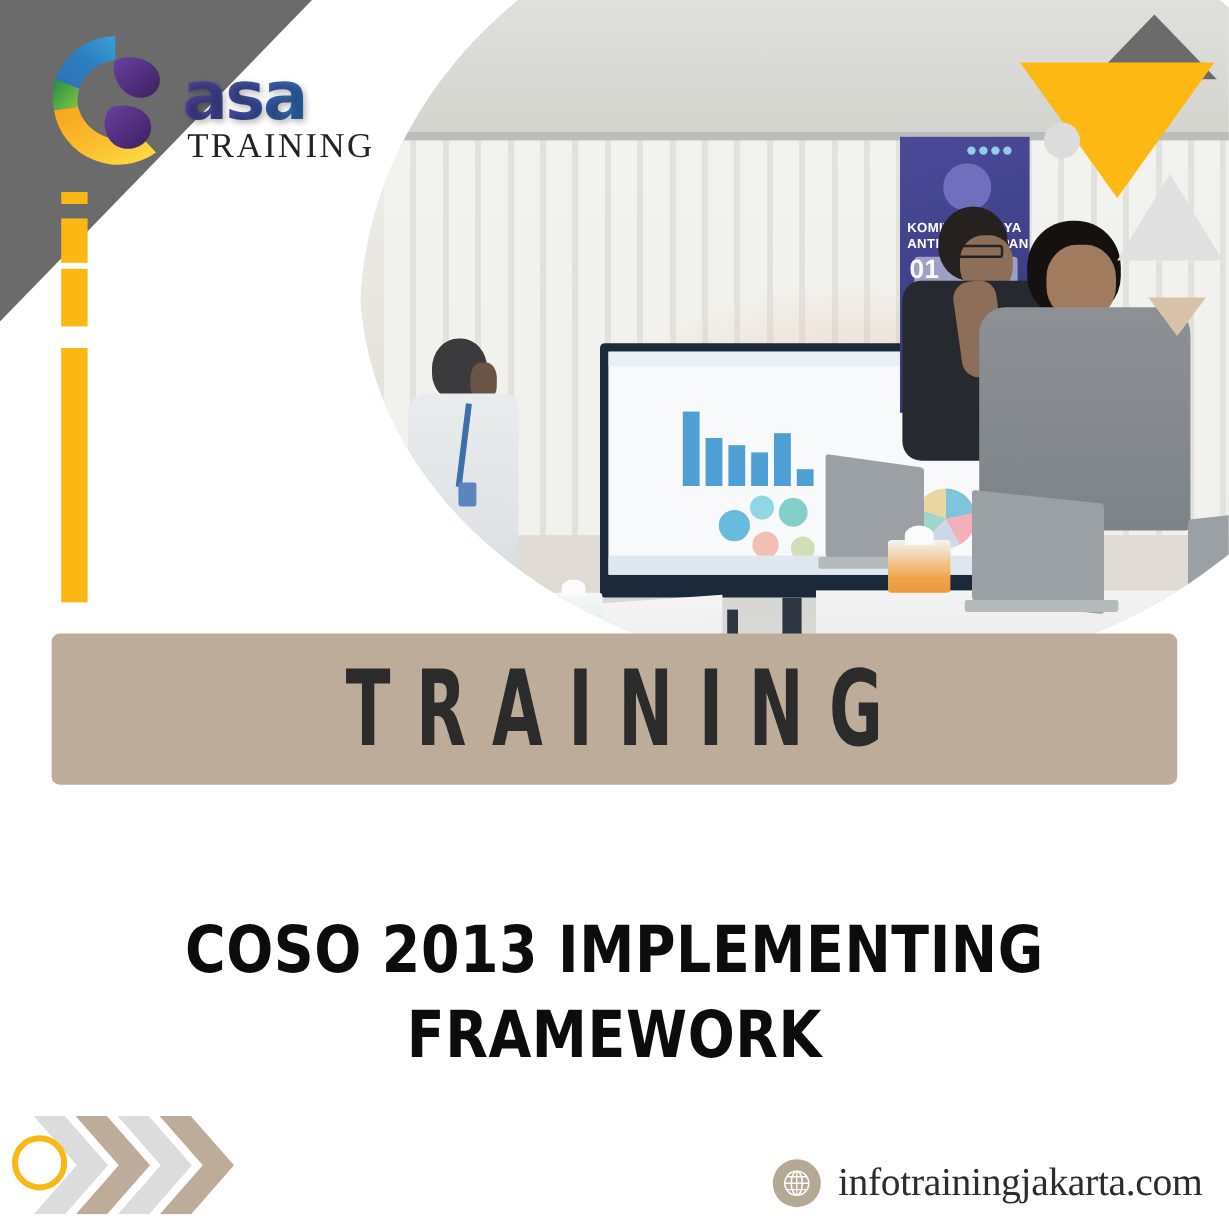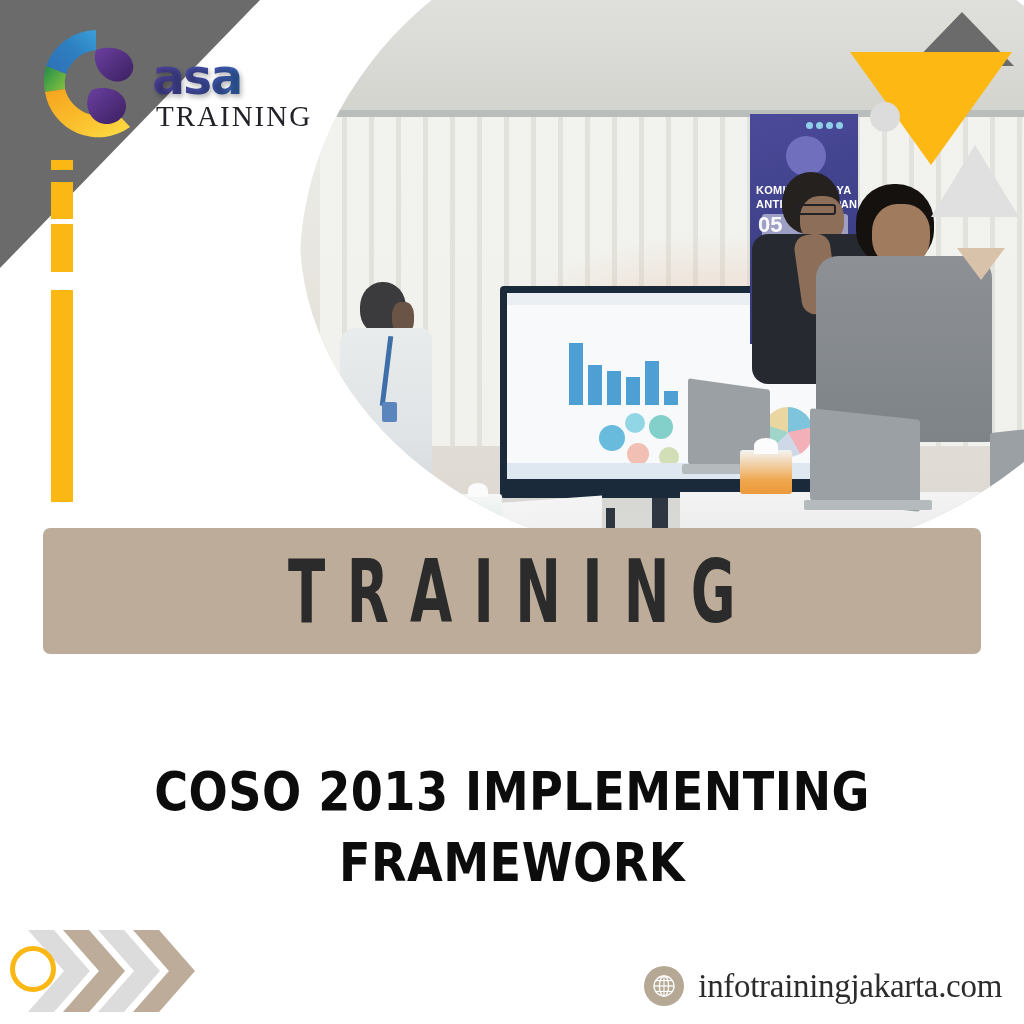--- a/index.html
+++ b/index.html
@@ -78,21 +78,21 @@
   .cable{position:absolute;border:2px solid #3a3d40;border-color:#3a3d40 transparent transparent transparent;border-radius:50%;}
 
   
   .grey-corner{position:absolute;left:0;top:0;width:260px;height:268px;background:#6b6b6b;
      -webkit-clip-path:polygon(0 0,100% 0,0 100%);clip-path:polygon(0 0,100% 0,0 100%);}
 
   
   .logo{position:absolute;left:34px;top:22px;width:300px;height:140px;}
   .logo-mark{position:absolute;left:0;top:0;width:125px;height:125px;}
   .logo-text{position:absolute;left:118px;top:36px;}
-  .logo-asa{font-family:"DejaVu Sans",sans-serif;font-weight:700;font-size:49px;line-height:.82;
+  .logo-asa{font-family:"DejaVu Sans",sans-serif;font-weight:700;font-size:56px;line-height:.82;
      background:linear-gradient(100deg,#4e3f96 0%,#3f52a8 38%,#2d7fc0 72%,#2f6fb5 100%);
      -webkit-background-clip:text;background-clip:text;color:transparent;
      text-shadow:2px 3px 5px rgba(0,0,0,.28);letter-spacing:-2px;}
   .logo-sub{font-family:"Liberation Serif",serif;font-size:29px;letter-spacing:2px;color:#252128;margin-top:2px;margin-left:4px;}
 
   
   .dash{position:absolute;background:#fbb713;}
 
   
   .tri-up{width:0;height:0;position:absolute;}
@@ -175,21 +175,21 @@
         <div class="poster-stand">
           <div class="ps-dots">
               <i></i>
               <i></i>
               <i></i>
               <i></i>
             </div>
           <div class="ps-circle"></div>
           <div class="ps-txt" style="top:70px;font-size:11px;">KOMITMEN SAYA</div>
           <div class="ps-txt" style="top:84px;font-size:11px;">ANTI PENYUAPAN</div>
-          <div class="ps-num" style="left:8px;top:98px;">05</div>
+          <div class="ps-num" style="left:8px;top:98px;">01</div>
           <div class="ps-card" style="top:100px;height:48px;opacity:.55;"></div>
           <div class="ps-num" style="left:66px;top:160px;">02</div>
           <div class="ps-card" style="top:162px;height:44px;opacity:.55;"></div>
         </div>
 
         <div class="p2-head"></div>
         <div class="p2-face"></div>
         <div class="p2-glass"></div>
         <div class="p2-body"></div>
         <div class="p2-arm"></div>

